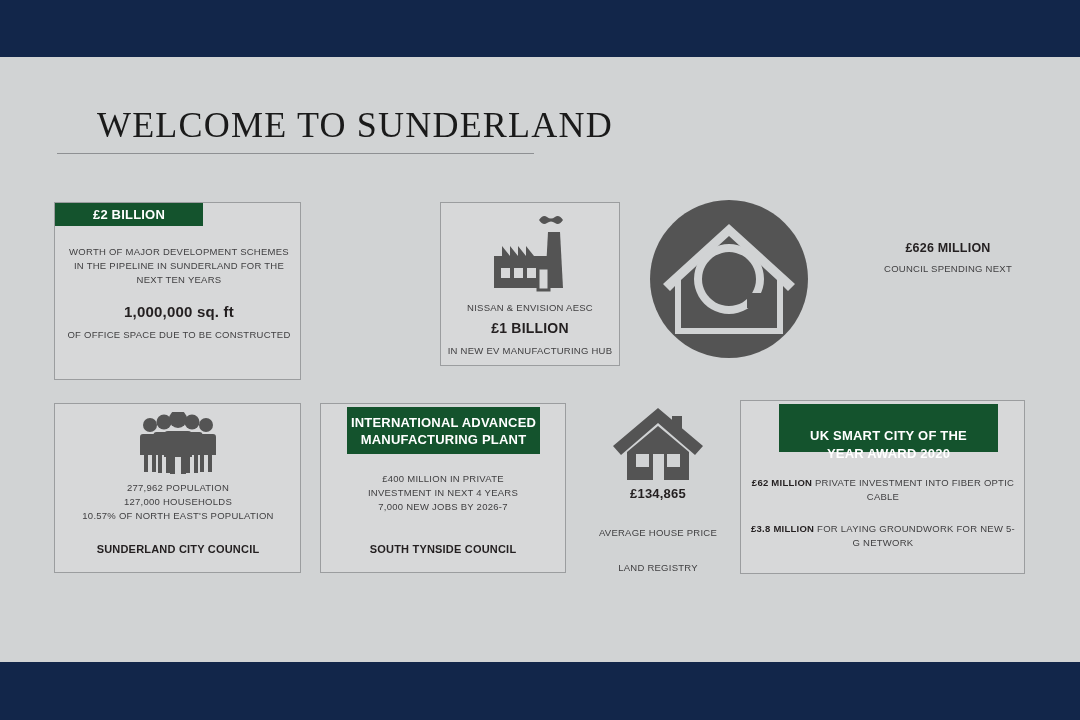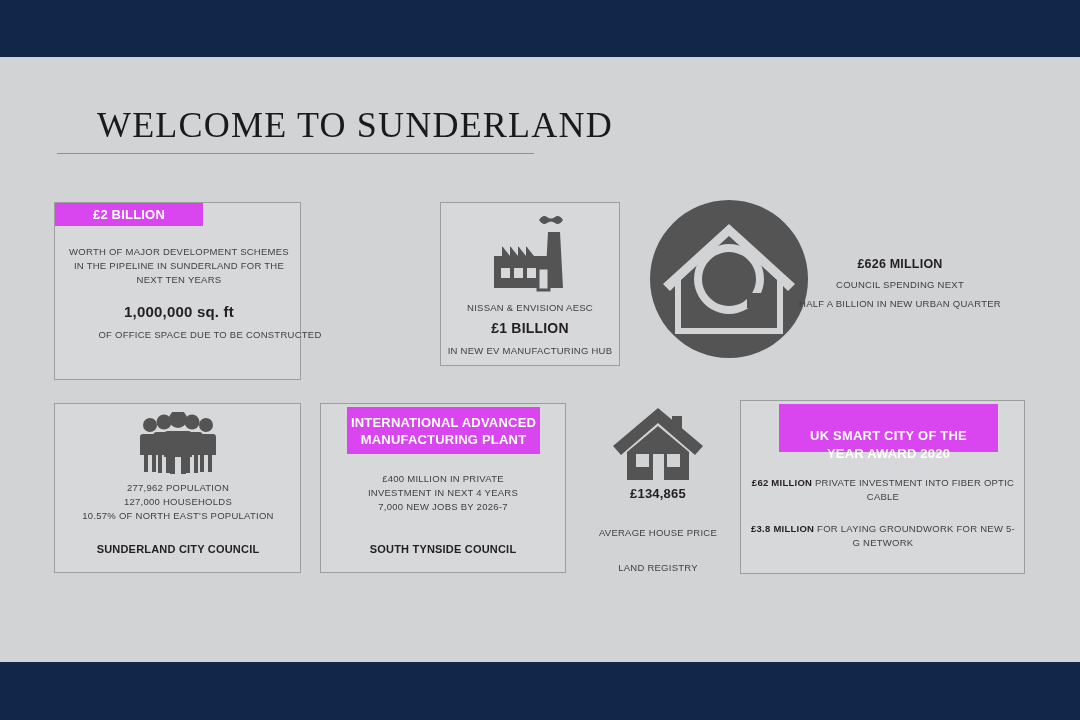--- a/index.html
+++ b/index.html
@@ -45,21 +45,21 @@
   }
 
   .card {
     position: absolute;
     border: 1px solid #9b9d9f;
     background: #d7d8d9;
     box-sizing: border-box;
   }
 
   .badge {
-    background: #d946ef;
+    background: #14532d;
     color: #ffffff;
     font-weight: bold;
     text-align: center;
     letter-spacing: .2px;
     box-sizing: border-box;
   }
 
   .ctext {
     text-align: center;
     line-height: 1.45;
@@ -76,32 +76,32 @@
   .bold-lead { font-weight: bold; color: #231f20; }
 
   svg { display: block; }
 
   
   #card-development { left: 54px; top: 202px; width: 247px; height: 178px; }
   #badge-2billion { position: absolute; left: 55px; top: 203px; width: 148px; height: 23px;
                     font-size: 13px; line-height: 23px; }
   #dev-body { position: absolute; left: 64px; top: 245px; width: 230px; }
   #dev-sqft { position: absolute; left: 64px; top: 303px; width: 230px; font-size: 15px; }
-  #dev-sub   { position: absolute; left: 64px; top: 328px; width: 230px; margin-left: 31px; }
+  #dev-sub   { position: absolute; left: 64px; top: 328px; width: 230px; }
 
   
   #card-ev { left: 440px; top: 202px; width: 180px; height: 164px; }
   #factory-icon { position: absolute; left: 490px; top: 212px; }
   #ev-line1 { position: absolute; left: 448px; top: 301px; width: 164px; }
   #ev-big   { position: absolute; left: 448px; top: 320px; width: 164px; font-size: 14px; }
   #ev-line2 { position: absolute; left: 444px; top: 344px; width: 172px; text-align: center; }
 
   
   #q-logo { position: absolute; left: 650px; top: 200px; }
-  #council-spend { position: absolute; left: 782px; top: 241px; width: 236px; margin-top: 16px; }
+  #council-spend { position: absolute; left: 830px; top: 241px; width: 236px; }
   #council-spend .big { font-size: 12.5px; margin-bottom: 7px; }
   #council-spend .ctext { margin-bottom: 5px; }
 
   
   #card-population { left: 54px; top: 403px; width: 247px; height: 170px; }
   #people-icon { position: absolute; left: 140px; top: 412px; }
   #pop-body { position: absolute; left: 62px; top: 481px; width: 232px; }
   #pop-footer { position: absolute; left: 62px; top: 543px; width: 232px; font-size: 11px; }
 
   
@@ -169,21 +169,20 @@
       <path d="M79 52 a27 27 0 1 0 0.01 0 Z"></path>
     </g>
     <path d="M58 60 a30 30 0 0 0 42 42 a30 30 0 0 1 -42 -42 Z" fill="#d1d3d4"></path>
     <path d="M97 93 L118 93 L118 123 L99 123 L99 108 L97 108 Z" fill="#545454"></path>
     <path d="M103 99 L112 99 L112 117 L105 117 Z" fill="#d1d3d4" opacity="0"></path>
   </svg>
 </div>
 <div id="council-spend">
   <div class="big">£626 MILLION</div>
   <div class="ctext">COUNCIL SPENDING NEXT</div>
-  <div class="ctext">HALF A BILLION IN NEW URBAN QUARTER</div>
 </div>
 
 <div class="card" id="card-population"></div>
 <div id="people-icon">
   <svg width="76" height="62" viewBox="0 0 76 62">
     <g fill="#545454">
       <circle cx="10" cy="13" r="7"></circle>
       <path d="M3 22 h14 a3 3 0 0 1 3 3 v18 h-4 v17 h-4 v-17 h-4 v17 h-4 v-17 h-4 v-18 a3 3 0 0 1 3 -3z"></path>
       <circle cx="24" cy="10" r="7.5"></circle>
       <path d="M16.5 20 h15 a3 3 0 0 1 3 3 v20 h-4.5 v18 h-4 v-18 h-4 v18 h-4 v-18 h-4.5 v-20 a3 3 0 0 1 3 -3z"></path>

